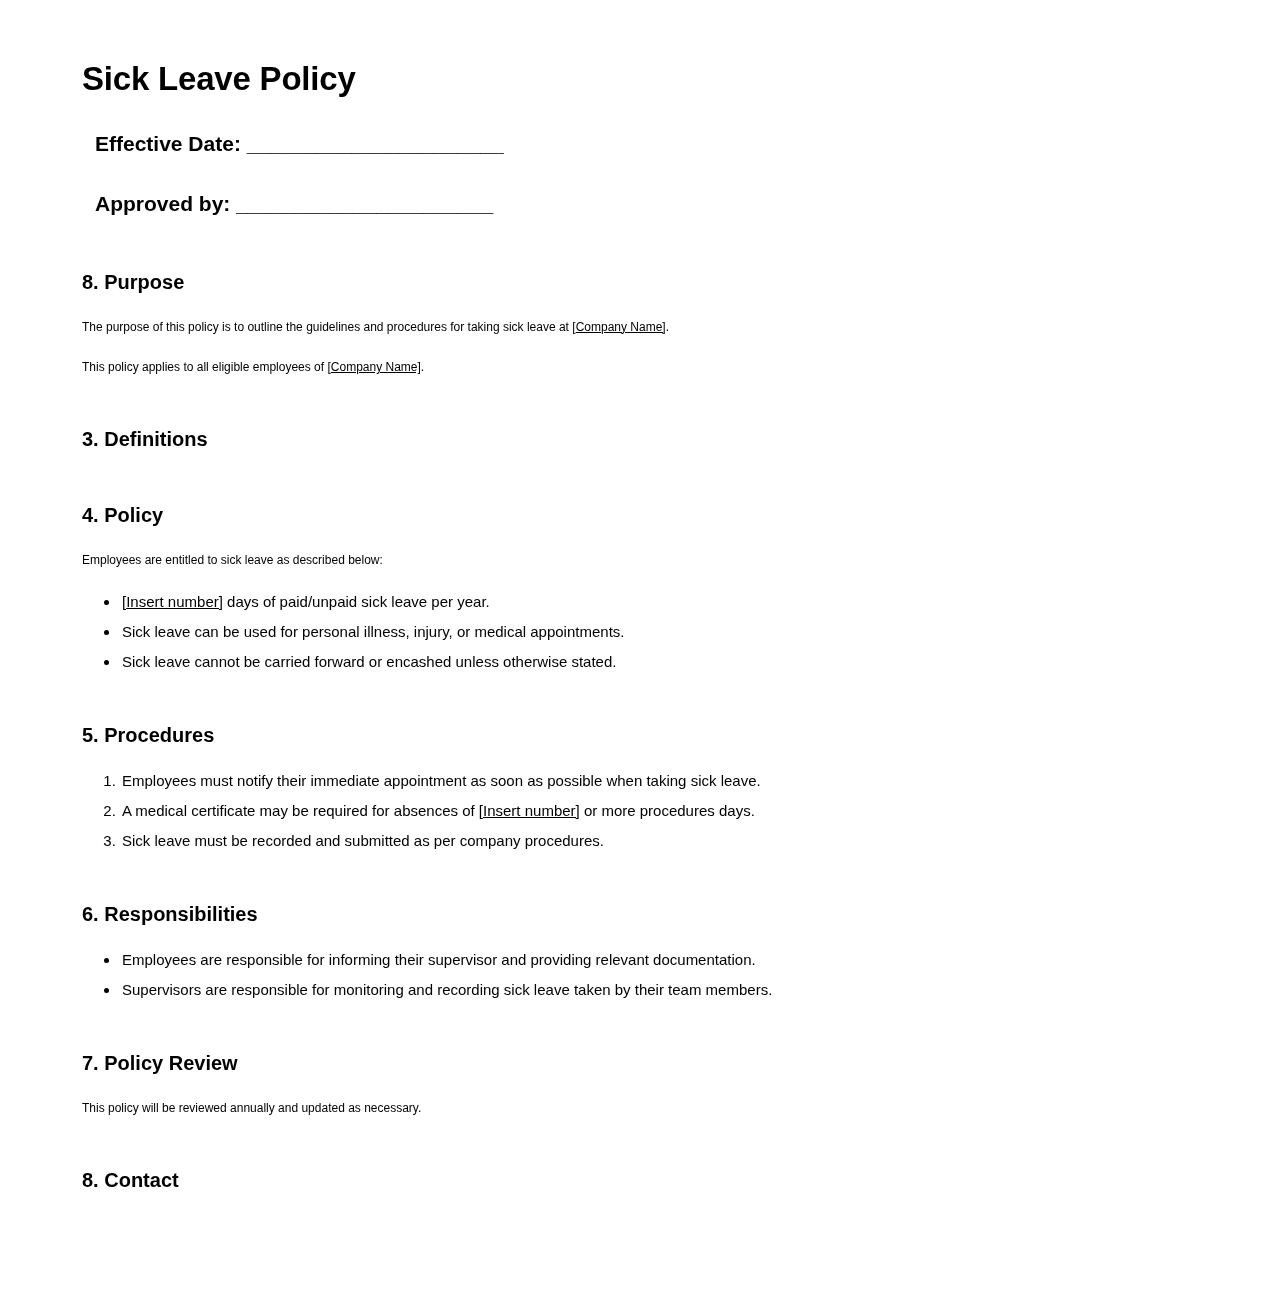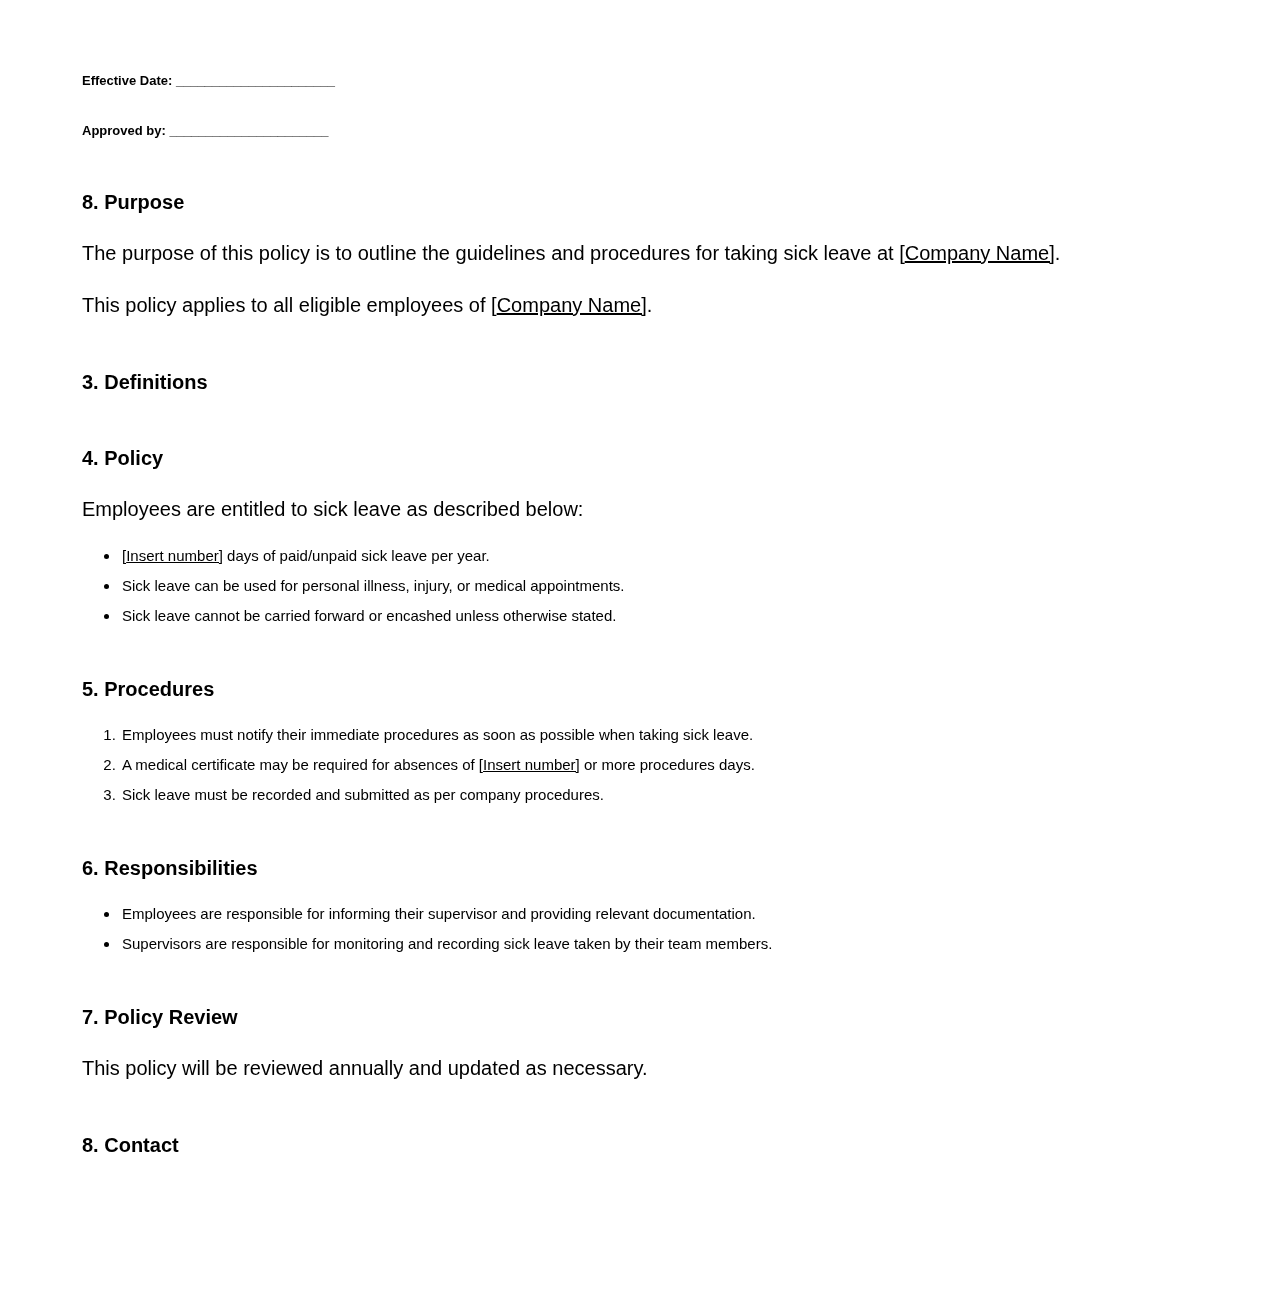--- a/index.html
+++ b/index.html
@@ -19,37 +19,37 @@
     box-sizing: border-box;
   }
   h1.doc-title {
     font-size: 33px;
     font-weight: bold;
     margin: 20px 0 0 0;
     letter-spacing: -0.2px;
     line-height: 1.15;
   }
   .field-line {
-    font-size: 13px;
+    font-size: 21px;
     font-weight: bold;
-    margin: 32px 0 0 0;
+    margin: 32px 0 0 13px;
     line-height: 1.35;
   }
   .field-line .blank {
     font-weight: bold;
     letter-spacing: 0px;
   }
   h2.section-heading {
     font-size: 20px;
     font-weight: bold;
     margin: 50px 0 0 0;
     line-height: 1.3;
   }
   p.body-text {
-    font-size: 20px;
+    font-size: 12px;
     font-weight: normal;
     margin: 24px 0 0 0;
     line-height: 1.4;
   }
   ul.bullet-list {
     font-size: 15px;
     margin: 22px 0 0 0;
     padding-left: 38px;
     list-style-type: disc;
   }
@@ -81,20 +81,21 @@
   .ph {
     text-decoration: underline;
     text-underline-offset: 1px;
   }
 </style>
 </head>
 <body>
 
 <div class="page">
 
+  <h1 class="doc-title">Sick Leave Policy</h1>
 
   <div class="field-line">
     <span>Effective Date:</span>
     <span class="blank">______________________</span>
   </div>
 
   <div class="field-line">
     <span>Approved by:</span>
     <span class="blank">______________________</span>
   </div>
@@ -120,21 +121,21 @@
       <span>Sick leave can be used for personal illness, injury, or medical appointments.</span>
     </li>
     <li>
       <span>Sick leave cannot be carried forward or encashed unless otherwise stated.</span>
     </li>
   </ul>
 
   <h2 class="section-heading">5. Procedures</h2>
   <ol class="numbered-list">
     <li>
-      <span>Employees must notify their immediate procedures as soon as possible when taking sick leave.</span>
+      <span>Employees must notify their immediate appointment as soon as possible when taking sick leave.</span>
     </li>
     <li>
       <span>A medical certificate may be required for absences of [</span><span class="ph">Insert number]</span><span> or more procedures days.</span>
     </li>
     <li>
       <span>Sick leave must be recorded and submitted as per company procedures.</span>
     </li>
   </ol>
 
   <h2 class="section-heading">6. Responsibilities</h2>

